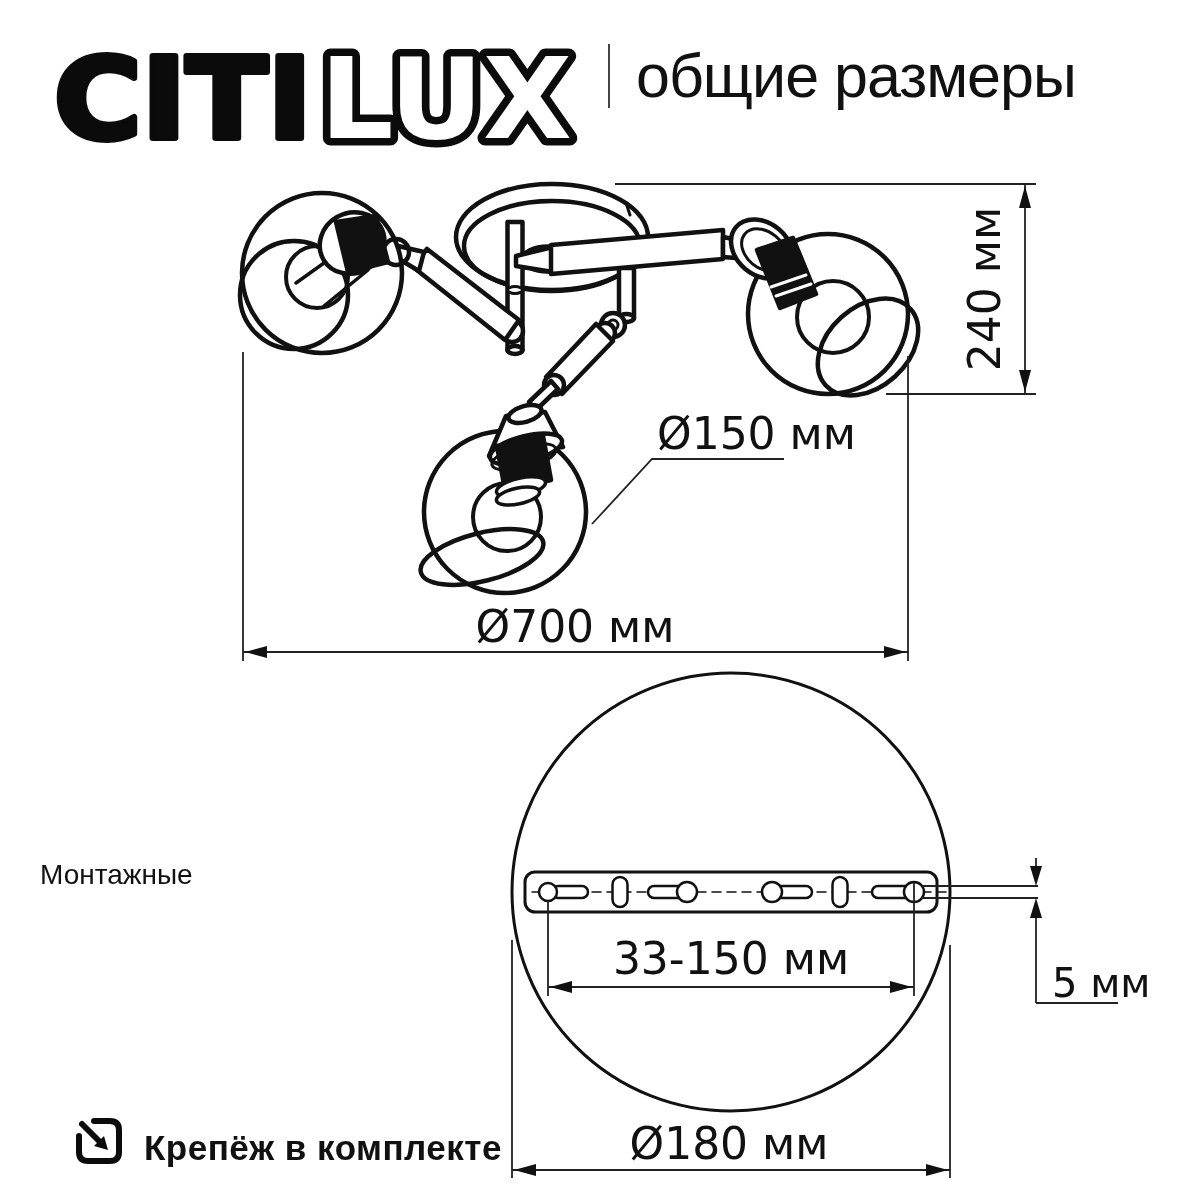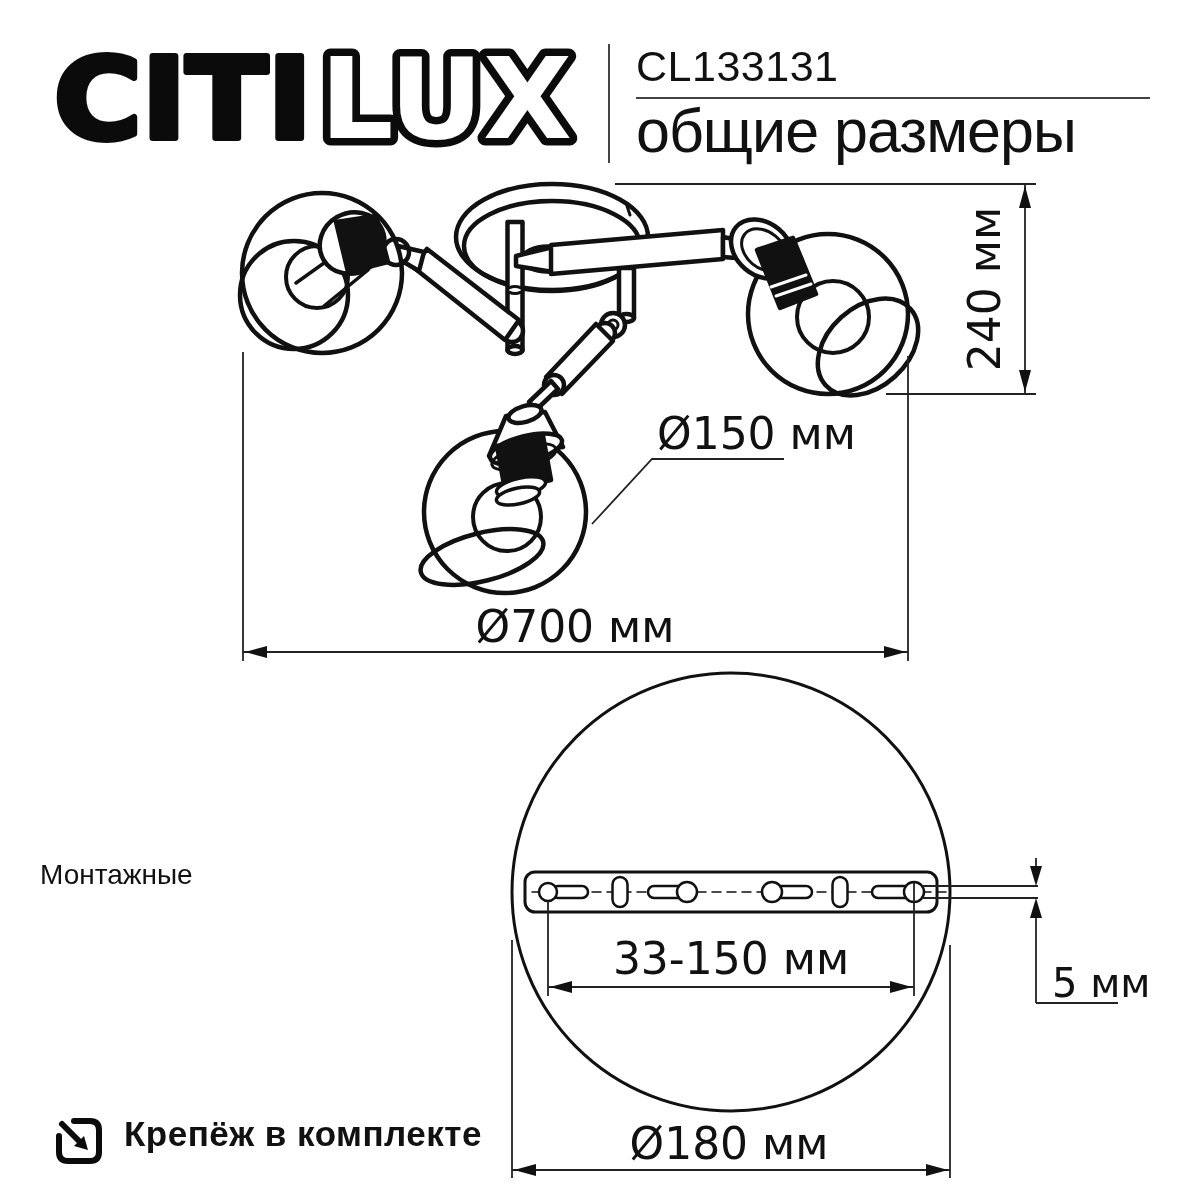--- a/index.html
+++ b/index.html
@@ -21,40 +21,39 @@
   .sheet-title{
     font-size:61px;line-height:1.05;letter-spacing:-1px;margin-top:0;
   }
   
   .section-label{
     left:40px;top:856px;width:292px;text-align:left;
     font-size:28px;line-height:1.33;
   }
   
   .footer{
-    left:52px;top:1114px;display:flex;align-items:flex-start;gap:18px;
+    left:72px;top:1114px;display:flex;align-items:flex-end;gap:18px;
   }
   .footer-text{font-size:35px;font-weight:bold;letter-spacing:0.5px;}
   
   svg text{font-family:"DejaVu Sans","Liberation Sans",sans-serif;}
   .dimtext{font-size:44px;fill:#111;}
   .dimtext-sm{font-size:40px;fill:#111;}
 </style>
 </head>
 <body>
 
 <svg class="abs" style="left:52px;top:42px;" width="530" height="120" viewBox="0 0 530 120">
   <text x="2" y="96" textLength="258" lengthAdjust="spacingAndGlyphs" style="font-size:112px;font-weight:bold;fill:#0b0b0b;stroke:#0b0b0b;stroke-width:6;
                stroke-linejoin:round;paint-order:stroke;">CITI</text>
   <text x="268" y="96" textLength="252" lengthAdjust="spacingAndGlyphs" style="font-size:112px;font-weight:bold;fill:#ffffff;stroke:#0b0b0b;stroke-width:15;
                stroke-linejoin:round;paint-order:stroke;">LUX</text>
 </svg>
 
 <div class="abs header-right">
-  <div class="model">CL133131</div>
   <div class="sheet-title">общие размеры</div>
 </div>
 
 <div class="abs section-label">
   <div>Монтажные</div>
 </div>
 
 <svg class="abs" style="left:0;top:0;" width="1200" height="1200" viewBox="0 0 1200 1200">
 
   <g stroke="#111" stroke-width="4.5" fill="none" stroke-linejoin="round" stroke-linecap="round">

